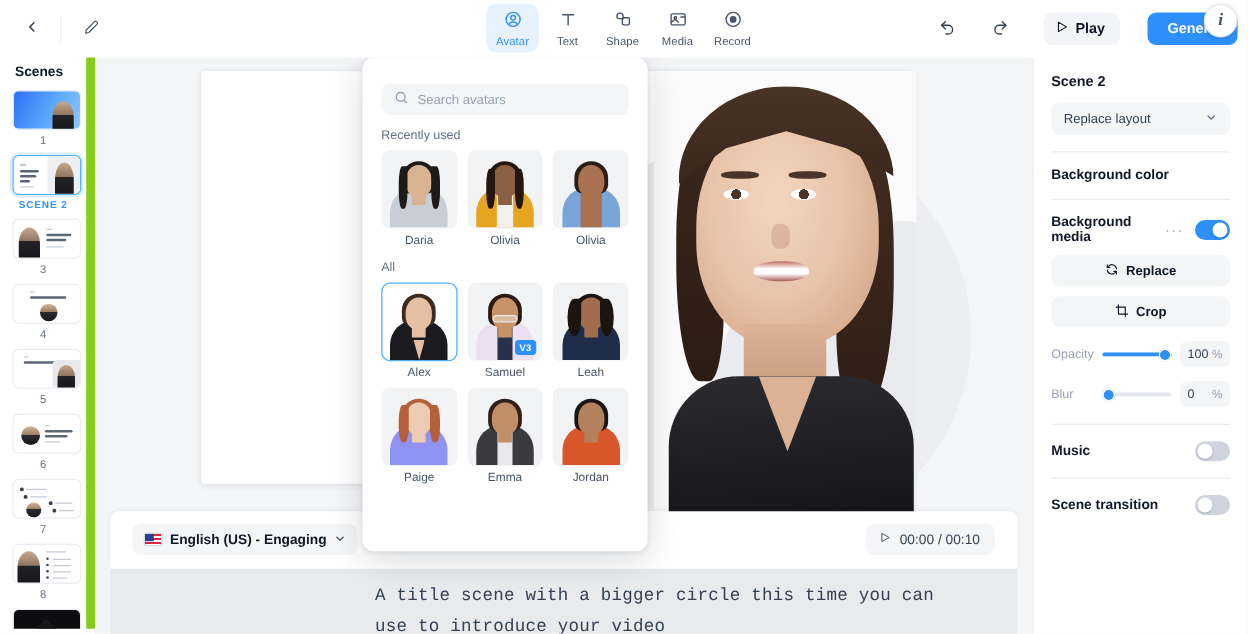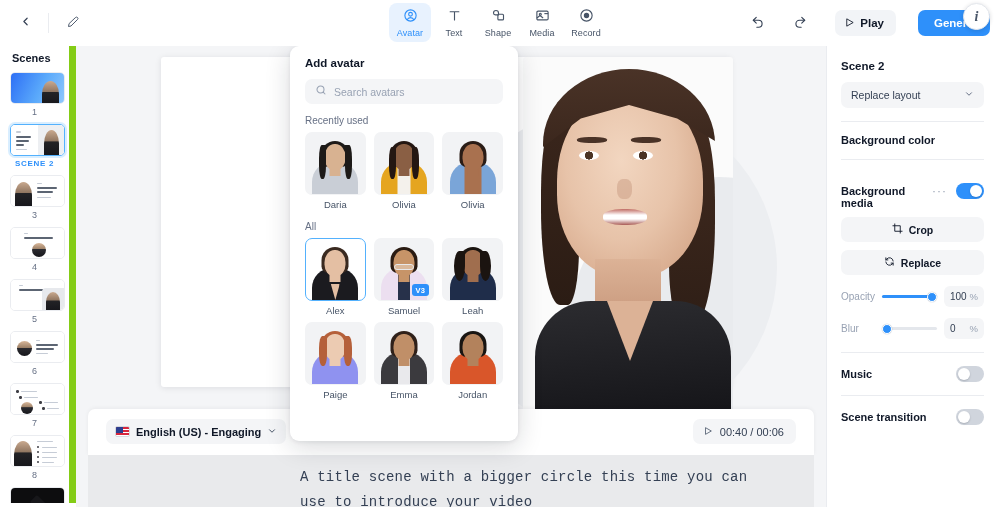--- a/index.html
+++ b/index.html
@@ -605,32 +605,31 @@
             <polyline points="6 9 12 15 18 9"></polyline>
           </svg>
       </span>
     </div>
     <div class="timer-chip">
       <span>
         <svg width="10" height="10" viewBox="0 0 24 24" fill="none" stroke="#475467" stroke-width="1.9" stroke-linejoin="round">
             <polygon points="6 4 20 12 6 20"></polygon>
           </svg>
       </span>
-      <span>00:40 / 00:06</span>
+      <span>00:00 / 00:10</span>
     </div>
   </div>
 
   <div class="script-strip">
     <div class="script-text">A title scene with a bigger circle this time you can use to introduce your video</div>
   </div>
 </div>
 
 <div class="picker">
   <div class="picker-head">
-    <div class="picker-title">Add avatar</div>
     <div class="search-box">
       <span>
         <svg width="12" height="12" viewBox="0 0 24 24" fill="none" stroke="#98a2b3" stroke-width="2.1" stroke-linecap="round">
             <circle cx="11" cy="11" r="7"></circle>
             <path d="M20 20l-3.6-3.6"></path>
           </svg>
       </span>
       <input class="search-input" value="" placeholder="Search avatars" style="">
     </div>
   </div>
@@ -763,49 +762,49 @@
     </span>
   </div>
 
   <div class="hr"></div>
 
   <div class="prop-label">Background color</div>
 
   <div class="hr"></div>
 
   <div class="row-between" style="margin-top:12px;">
-    <span class="prop-label" style="margin-top:13px">Background media</span>
+    <span class="prop-label" style="margin-top:0">Background media</span>
     <div style="display:flex;align-items:center;gap:9px;">
       <span class="dots">···</span>
       <span class="toggle on"></span>
     </div>
-  </div>
-
-  <div class="action-btn">
-    <span>
-      <svg width="11" height="11" viewBox="0 0 24 24" fill="none" stroke="currentColor" stroke-width="2" stroke-linecap="round" stroke-linejoin="round">
-          <path d="M6 2v16h16"></path>
-          <path d="M2 6h16v16"></path>
-        </svg>
-    </span>
-    <span>Crop</span>
   </div>
 
   <div class="action-btn">
     <span>
       <svg width="11" height="11" viewBox="0 0 24 24" fill="none" stroke="currentColor" stroke-width="2" stroke-linecap="round" stroke-linejoin="round">
           <path d="M20 11A8 8 0 0 0 6.3 6.3L4 8.5"></path>
           <path d="M4 4v4.5h4.5"></path>
           <path d="M4 13a8 8 0 0 0 13.7 4.7L20 15.5"></path>
           <path d="M20 20v-4.5h-4.5"></path>
         </svg>
     </span>
     <span>Replace</span>
   </div>
 
+  <div class="action-btn">
+    <span>
+      <svg width="11" height="11" viewBox="0 0 24 24" fill="none" stroke="currentColor" stroke-width="2" stroke-linecap="round" stroke-linejoin="round">
+          <path d="M6 2v16h16"></path>
+          <path d="M2 6h16v16"></path>
+        </svg>
+    </span>
+    <span>Crop</span>
+  </div>
+
   <div class="slider-row">
     <span class="slider-label">Opacity</span>
     <span class="track">
       <span class="fill" style="width:100%"></span>
       <span class="knob" style="left:calc(100% - 10px)"></span>
     </span>
     <span class="num-box">
       <span>100</span>
       <span class="num-unit">%</span>
     </span>

